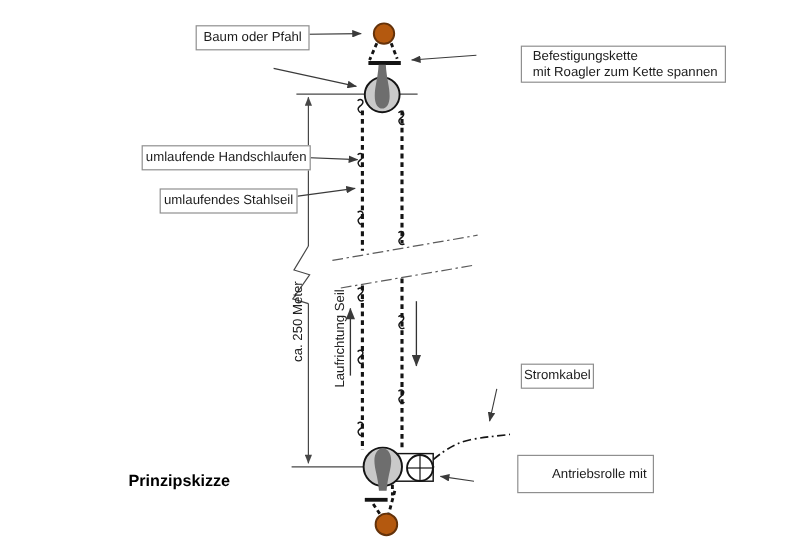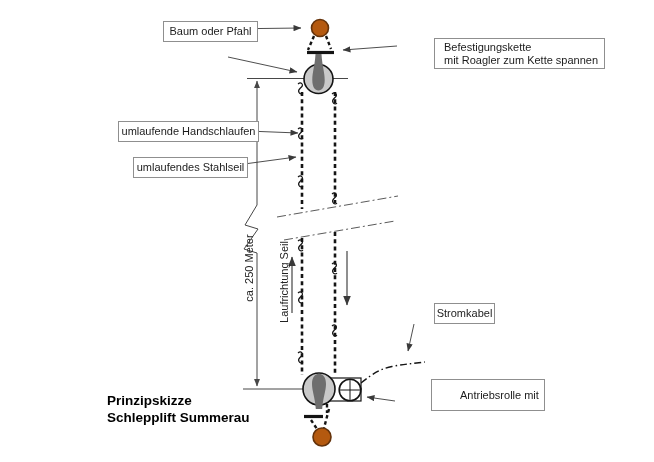--- a/index.html
+++ b/index.html
@@ -161,16 +161,15 @@
 
   <div class="label-box two" style="left:395px;top:379px;width:114px;height:32px;padding-left:28px;">
     <span>Antriebsrolle mit</span>
   </div>
 
   <div class="vtext" style="left:249px;top:268px;">ca. 250 Meter</div>
   <div class="vtext" style="left:284px;top:282px;">Laufrichtung Seil</div>
 
   <div class="title">
     <div>Prinzipskizze</div>
-    <div>Schlepplift Summerau</div>
   </div>
 
 </div>
 
 </body></html>

